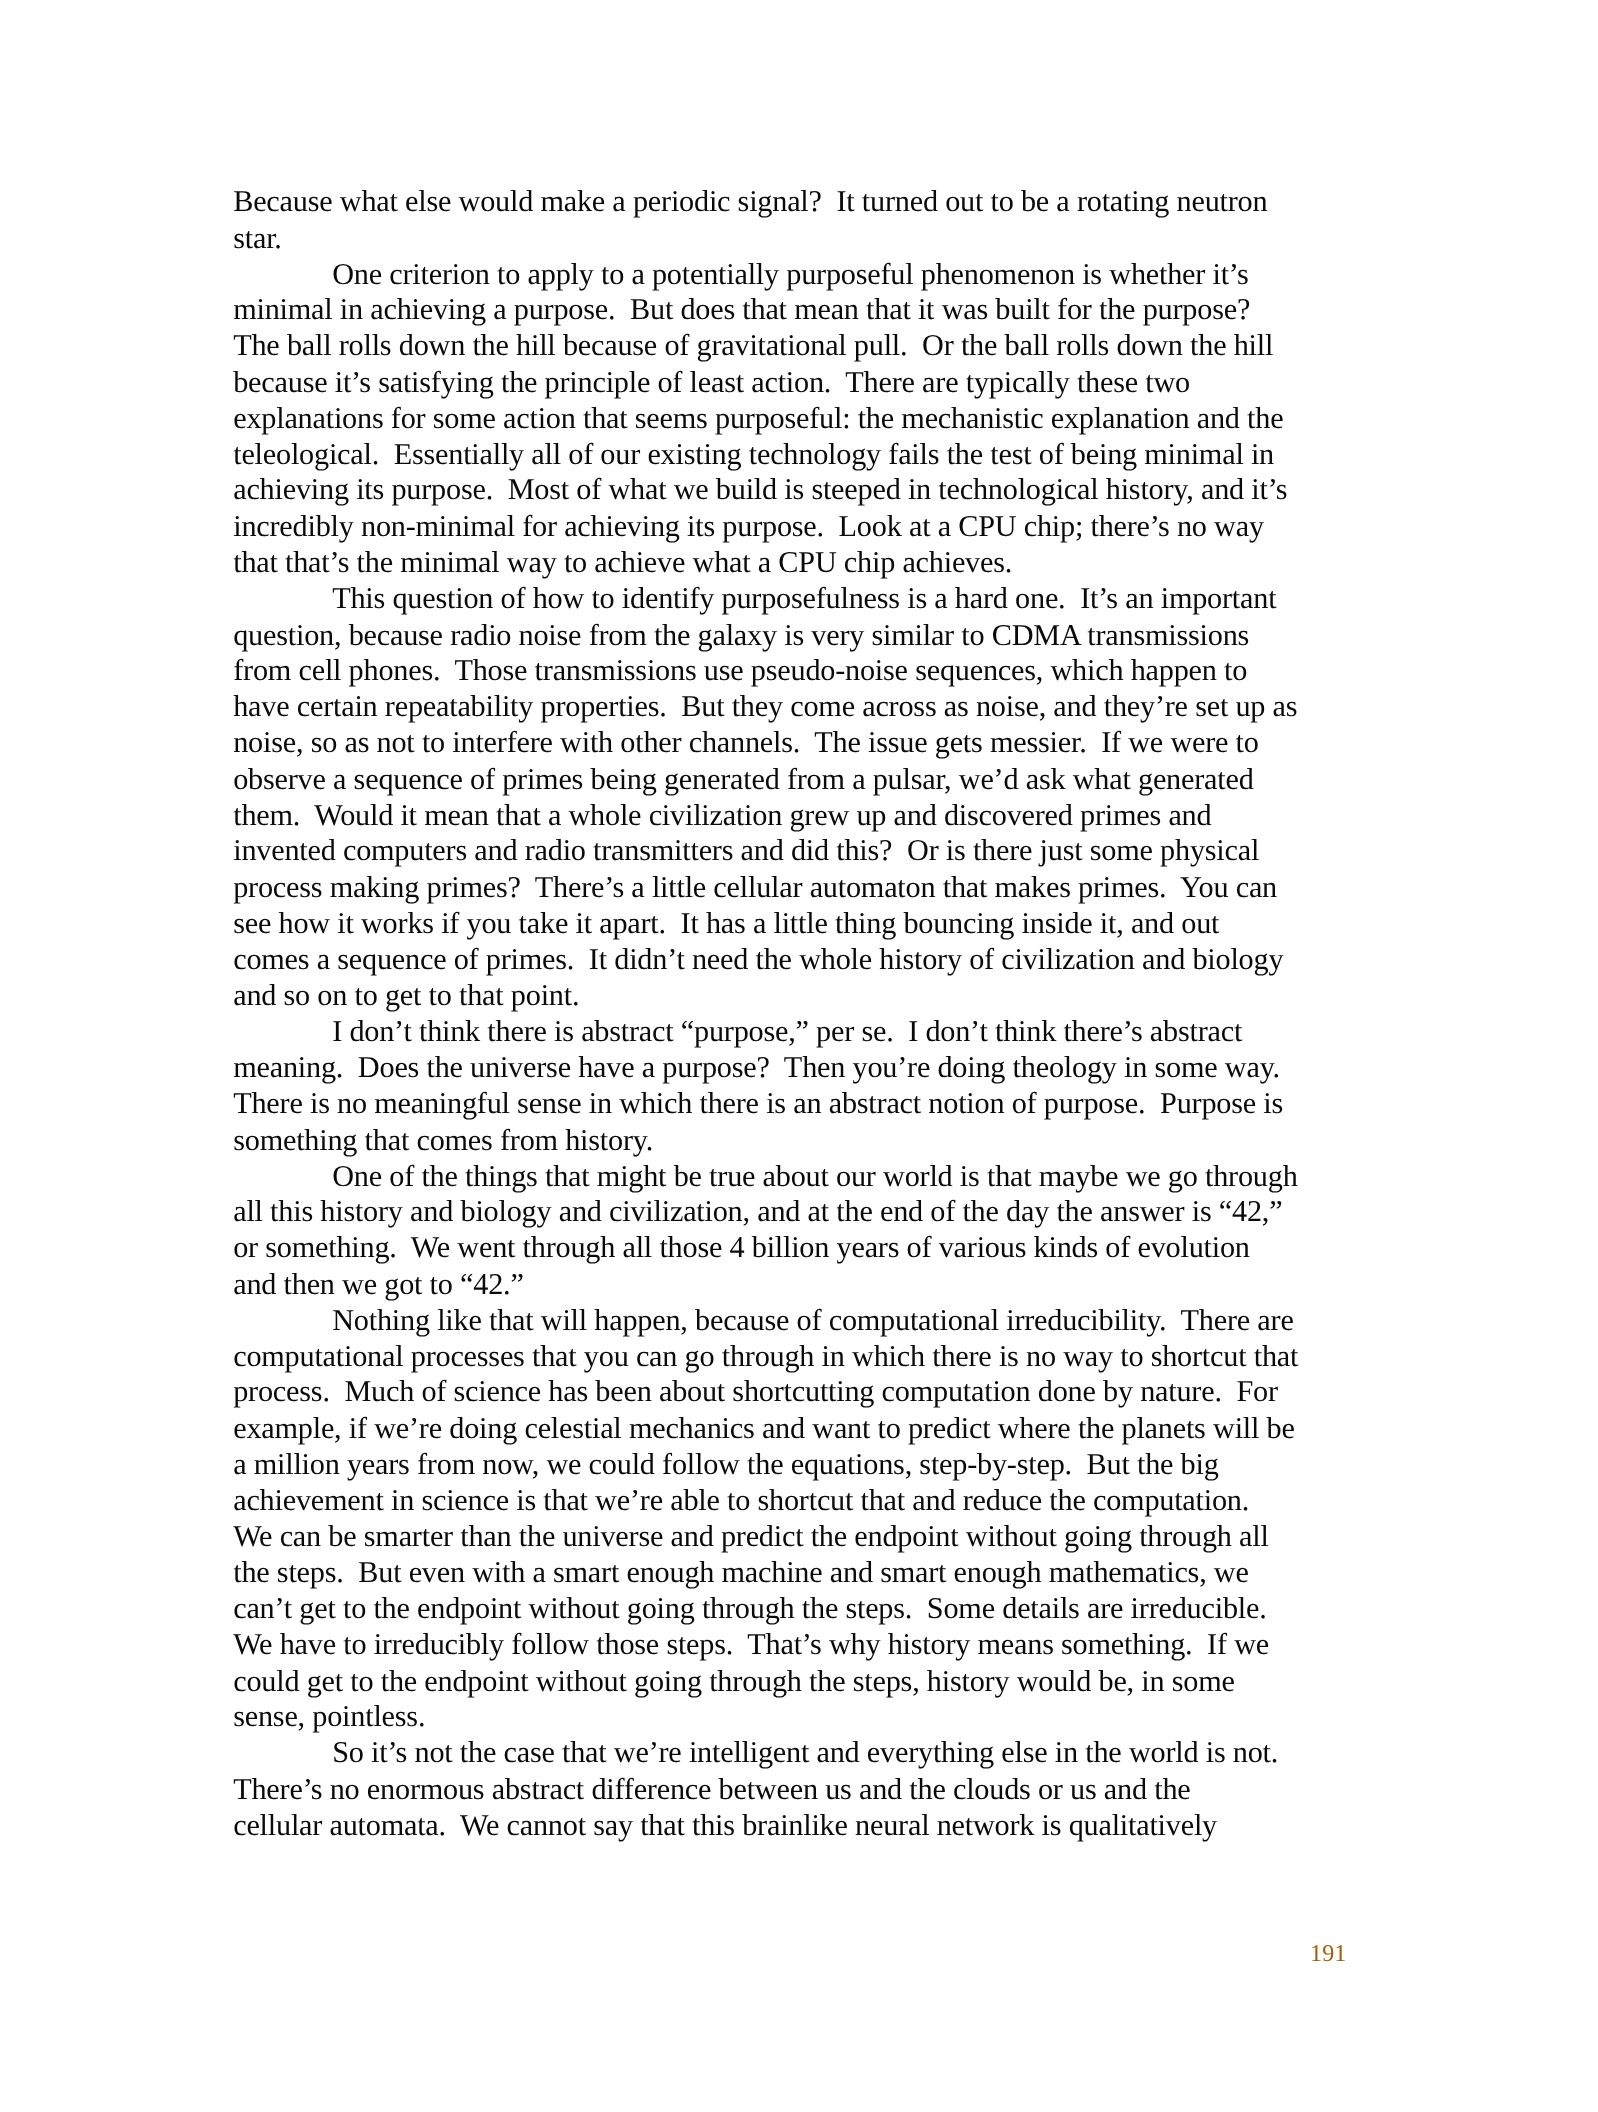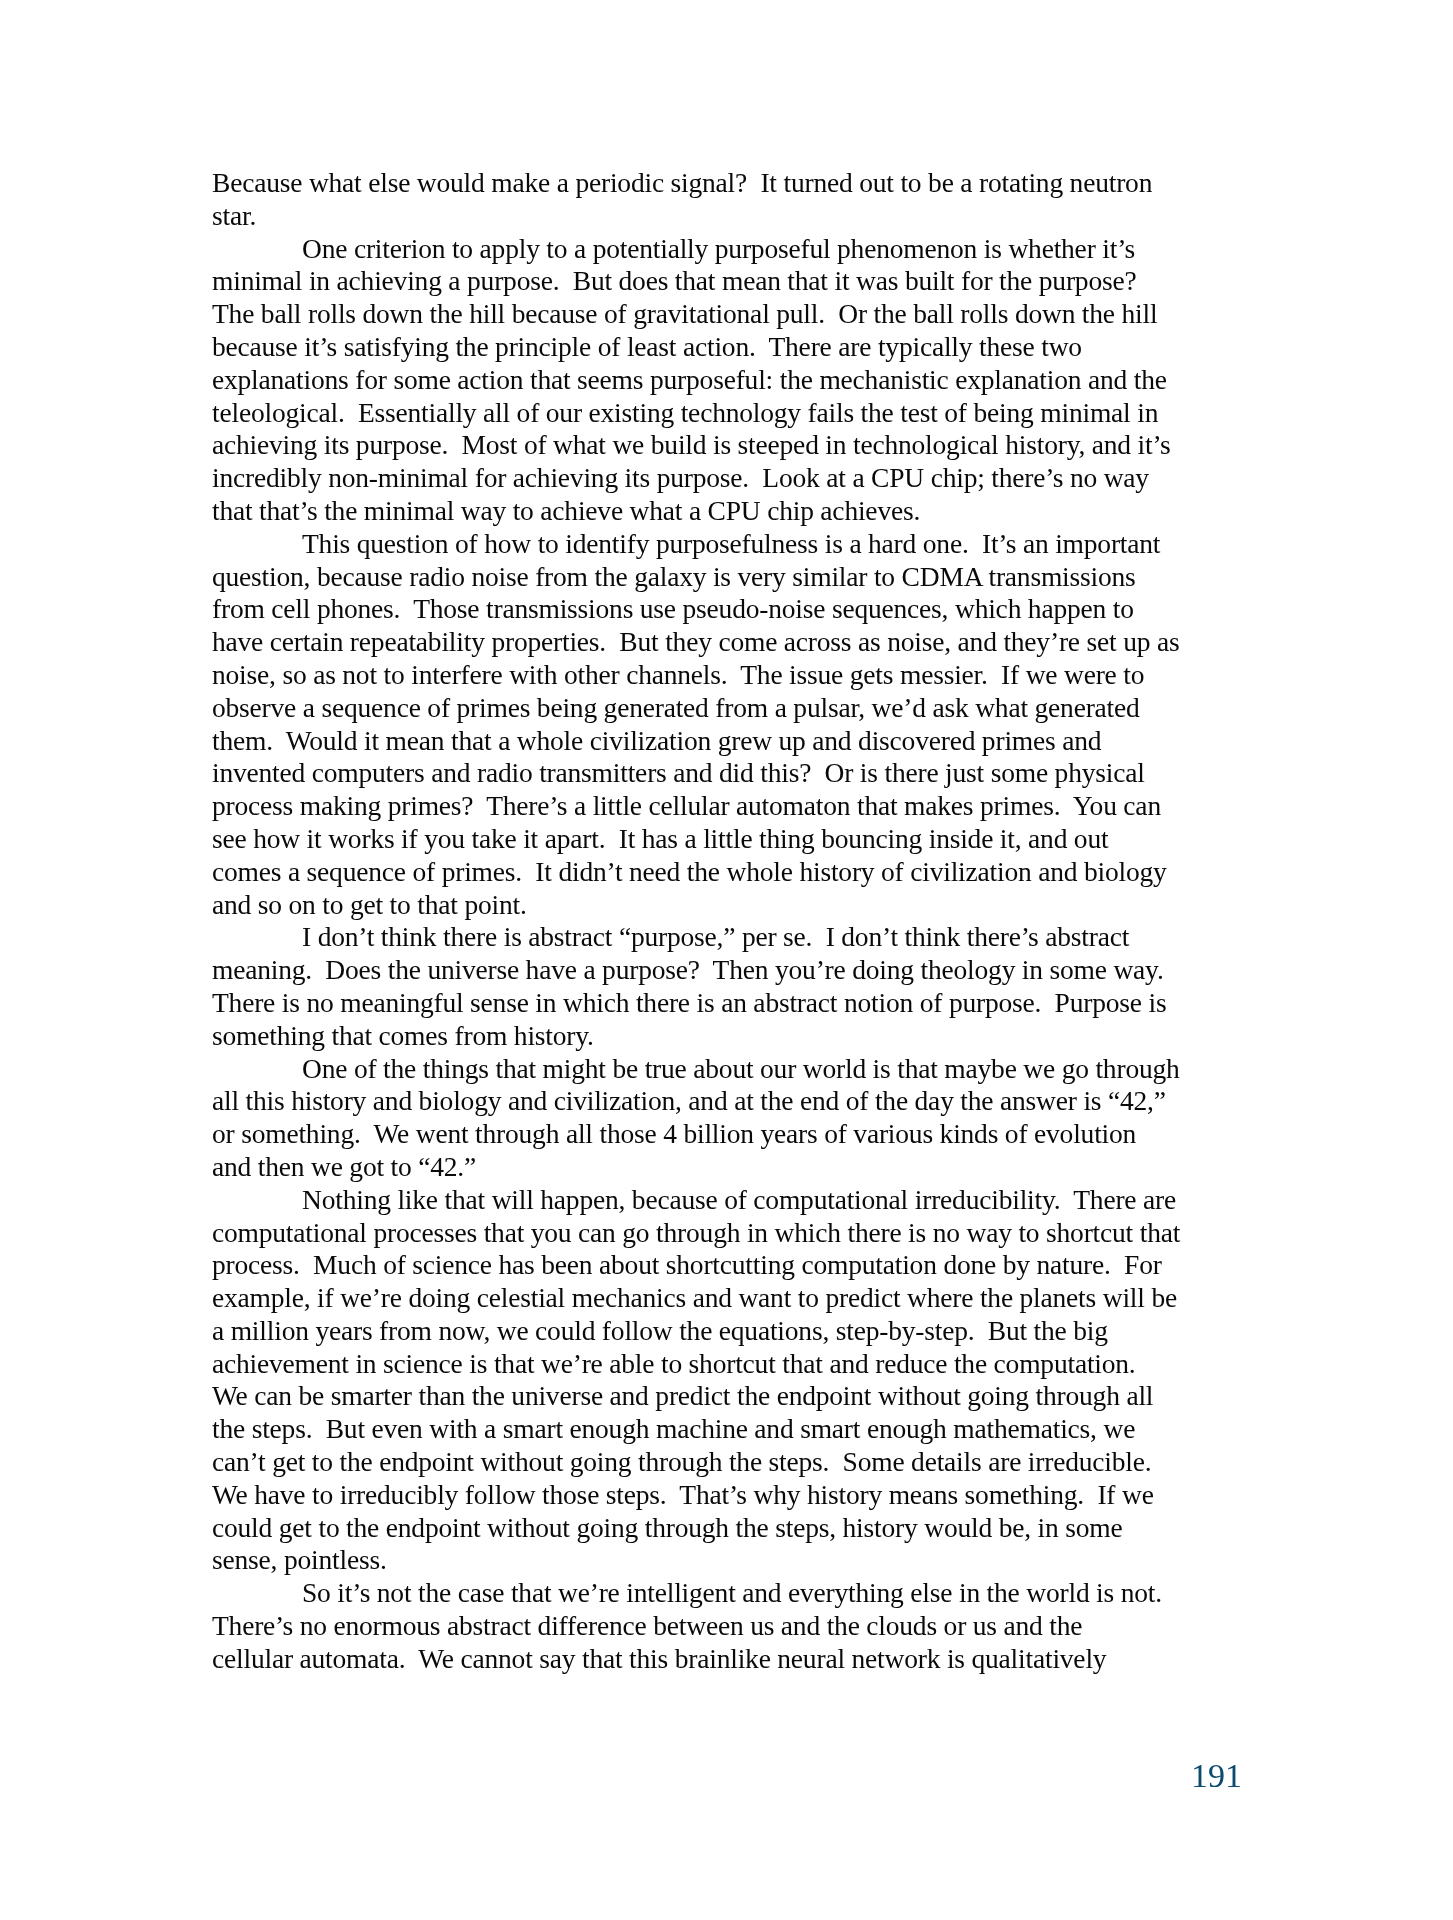--- a/index.html
+++ b/index.html
@@ -28,23 +28,23 @@
   .body-text .line {
     white-space: pre;
   }
   .body-text .line.first-indent {
     text-indent: 90px;
   }
   .page-number {
     position: absolute;
     left: 1191px;
     top: 1759px;
-    font-size: 34px;
+    font-size: 22px;
     line-height: 34px;
-    color: #0c4a6e;
+    color: #a16207;
     font-family: "Liberation Serif", serif;
   }
   .bates-stamp {
     position: absolute;
     left: 1053px;
     top: 1872px;
     font-size: 27.5px;
     line-height: 30px;
     color: #1c1c1c;
     font-family: "Liberation Sans", sans-serif;

